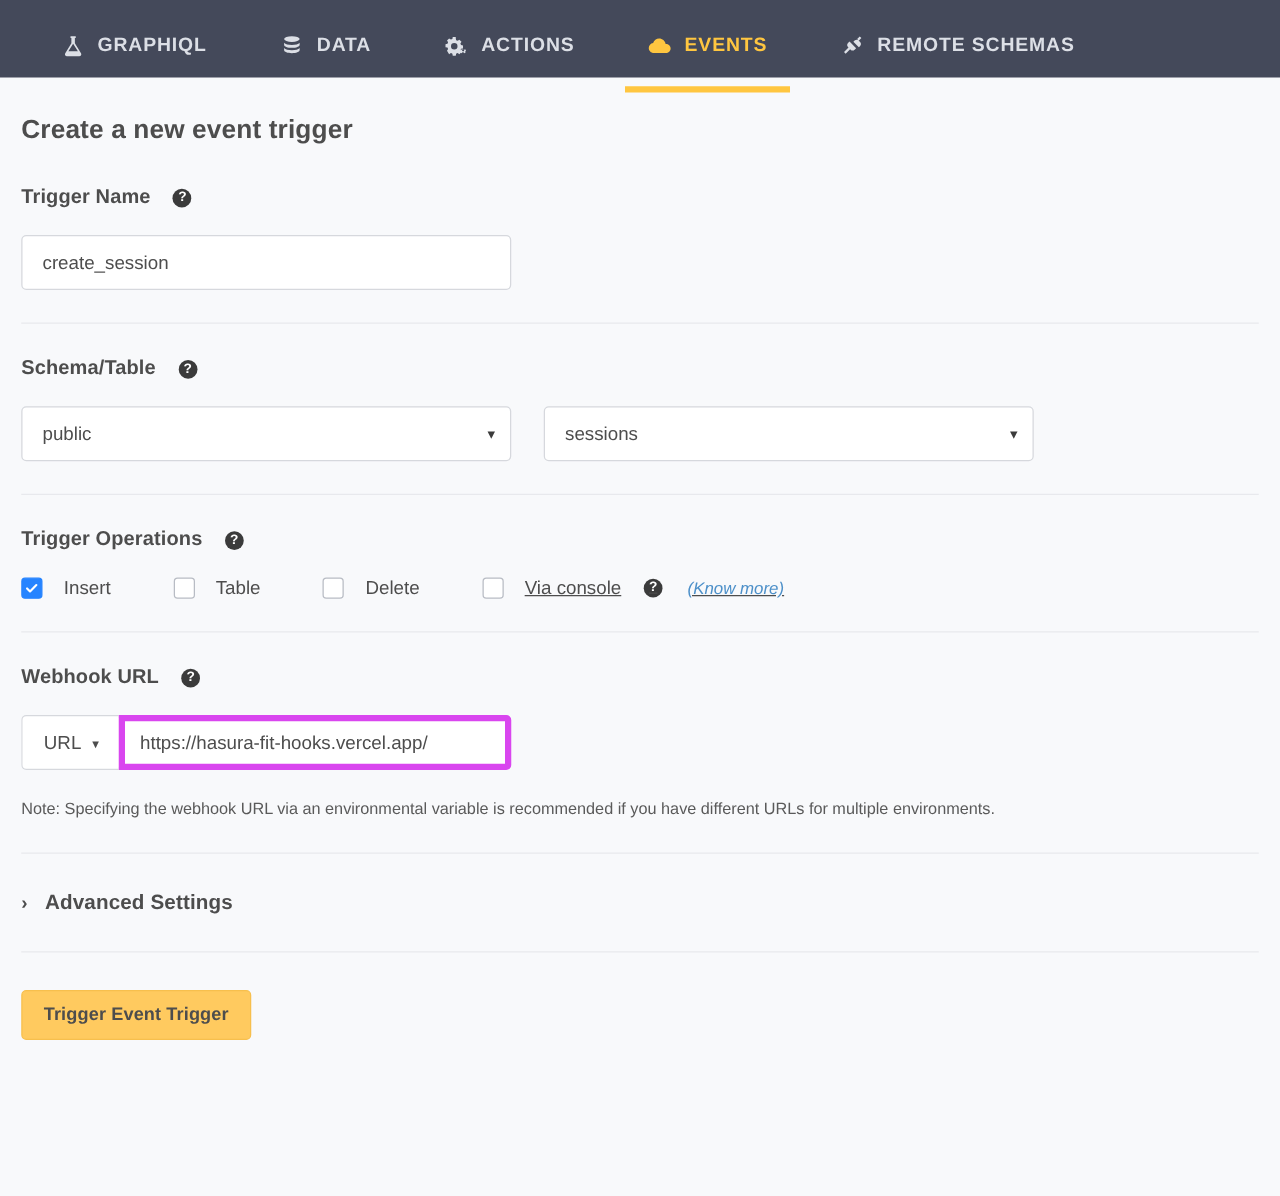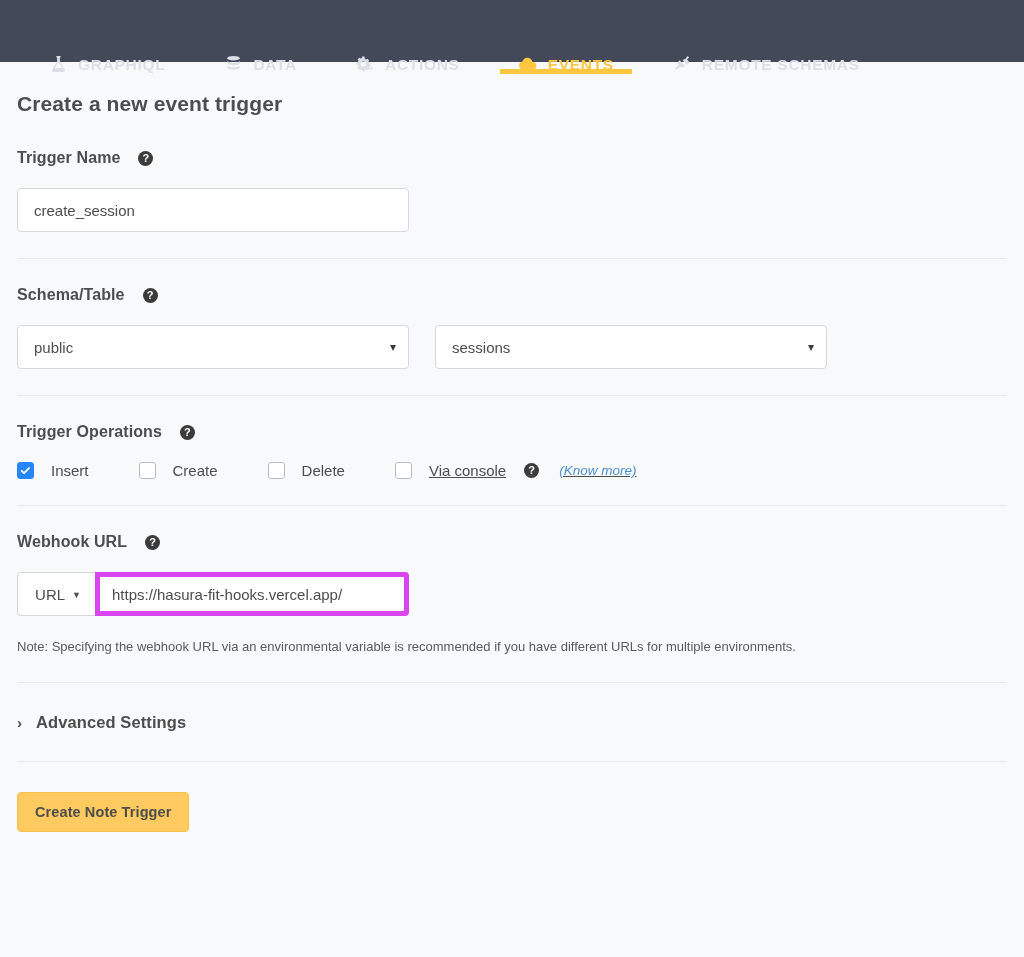--- a/index.html
+++ b/index.html
@@ -20,21 +20,21 @@
     height: 62px;
     background: #44495a;
     display: flex;
     align-items: center;
     padding-left: 30px;
     box-sizing: border-box;
     position: relative;
   }
   .nav-item {
     display: flex;
-    align-items: flex-end;
+    align-items: center;
     height: 75px;
     padding: 0 18px;
     margin-right: 22px;
     box-sizing: border-box;
     position: relative;
     cursor: pointer;
     margin-top: 11px;
   }
   .nav-item .nav-label {
     font-size: 15.5px;
@@ -398,21 +398,21 @@
         <span class="cb checked">
           <svg class="tick" viewBox="0 0 12 12">
               <path d="M1.8 6.3l2.6 2.6 5.5-5.6" stroke="#ffffff" stroke-width="1.9" fill="none" stroke-linecap="round" stroke-linejoin="round"></path>
             </svg>
         </span>
         <span class="op-label">Insert</span>
       </div>
 
       <div class="op-group">
         <span class="cb"></span>
-        <span class="op-label">Create</span>
+        <span class="op-label">Table</span>
       </div>
 
       <div class="op-group">
         <span class="cb"></span>
         <span class="op-label">Delete</span>
       </div>
 
       <div class="op-group">
         <span class="cb"></span>
         <span class="op-label">Via console</span>
@@ -445,16 +445,16 @@
   <div class="divider"></div>
 
   <div class="advanced">
     <span class="chevron">›</span>
     <span class="advanced-label">Advanced Settings</span>
   </div>
 
   <div class="divider"></div>
 
   <div class="submit-wrap">
-    <button class="btn-primary">Create Note Trigger</button>
+    <button class="btn-primary">Trigger Event Trigger</button>
   </div>
 
 </div>
 
 </body></html>

